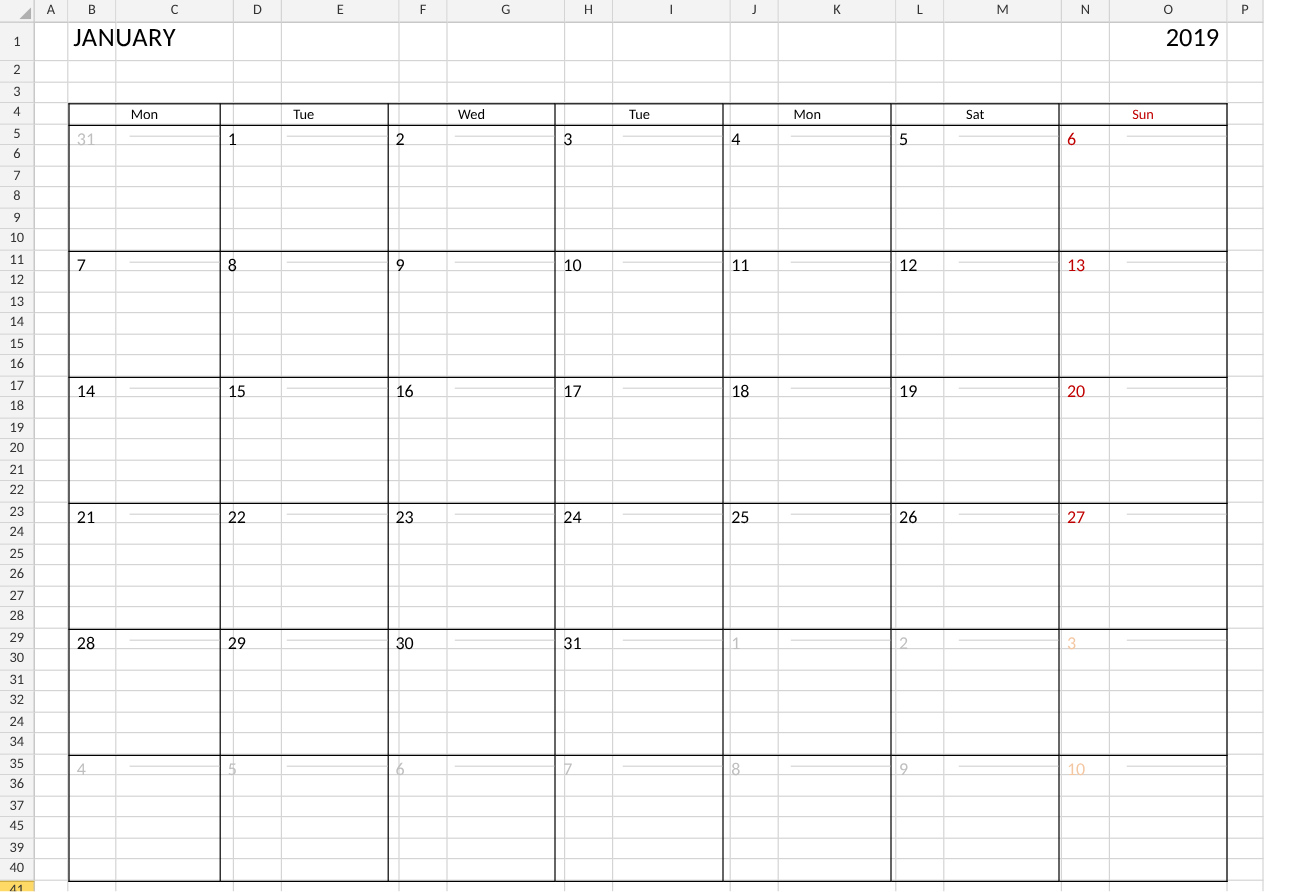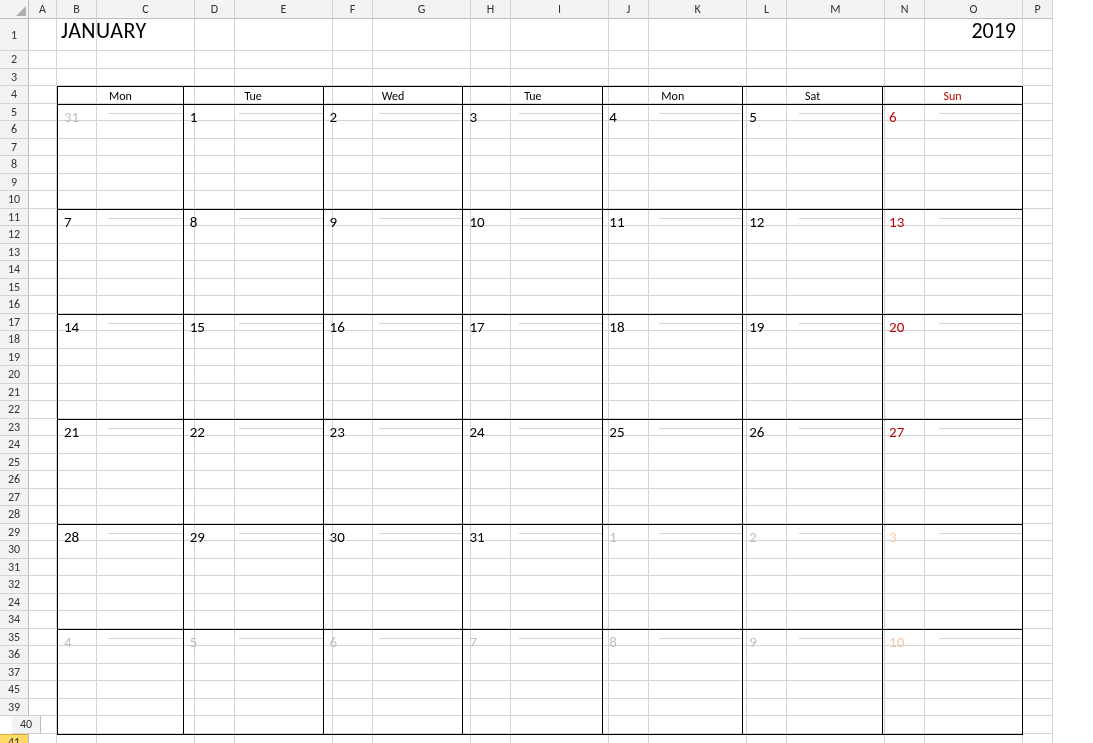--- a/index.html
+++ b/index.html
@@ -88,21 +88,21 @@
       <div class="rh" style="height: 17.5px;">30</div>
       <div class="rh" style="height: 17.5px;">31</div>
       <div class="rh" style="height: 17.5px;">32</div>
       <div class="rh" style="height: 17.5px;">24</div>
       <div class="rh" style="height: 17.5px;">34</div>
       <div class="rh" style="height: 17.5px;">35</div>
       <div class="rh" style="height: 17.5px;">36</div>
       <div class="rh" style="height: 17.5px;">37</div>
       <div class="rh" style="height: 17.5px;">45</div>
       <div class="rh" style="height: 17.5px;">39</div>
-      <div class="rh" style="height: 17.5px; margin-left: 12px;">40</div>
+      <div class="rh" style="height: 17.5px;">40</div>
       <div class="rh sel" style="height: 17.5px;">41</div>
     </div>
 <div class="grid" id="grid">
       <div class="row" style="height: 32px;">
         <div class="cell" style="width: 28px; height: 32px;"></div>
         <div class="cell" style="width: 40px; height: 32px;">
           <div class="title">JANUARY</div>
         </div>
         <div class="cell" style="width: 98px; height: 32px;"></div>
         <div class="cell" style="width: 40px; height: 32px;"></div>

